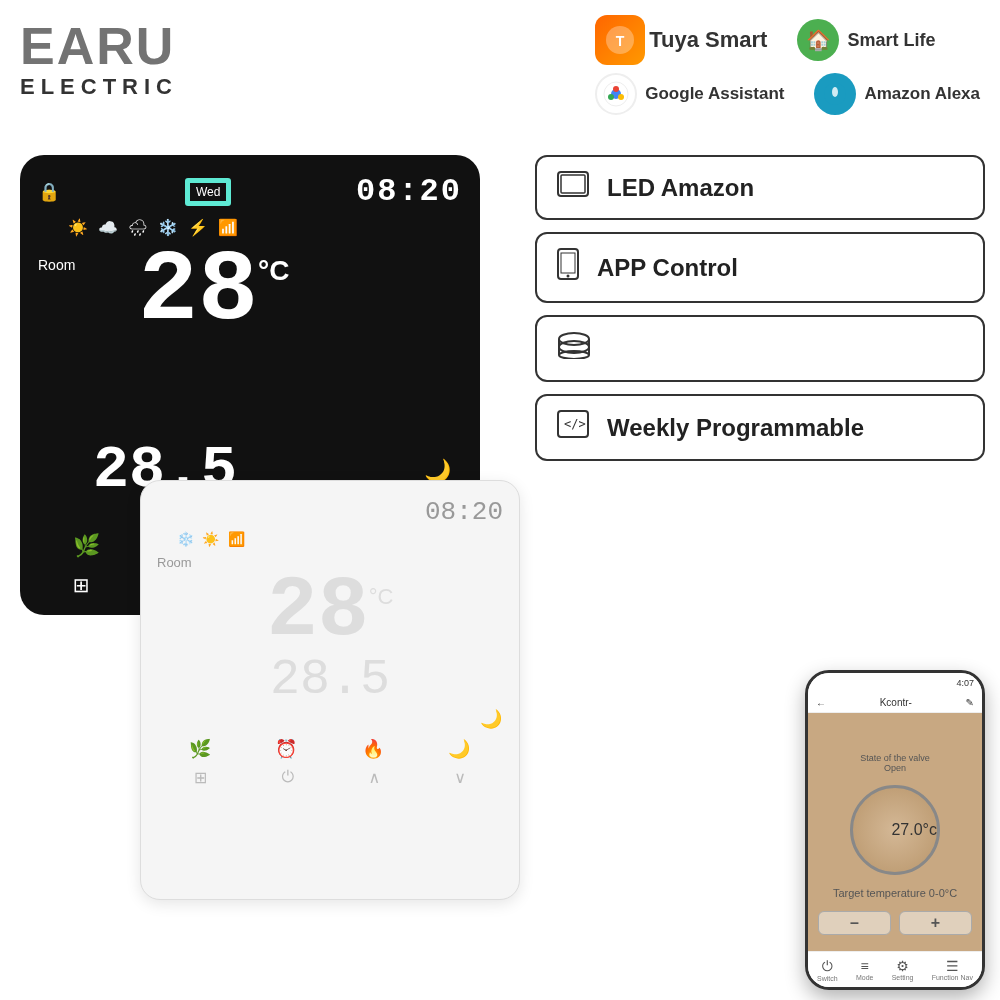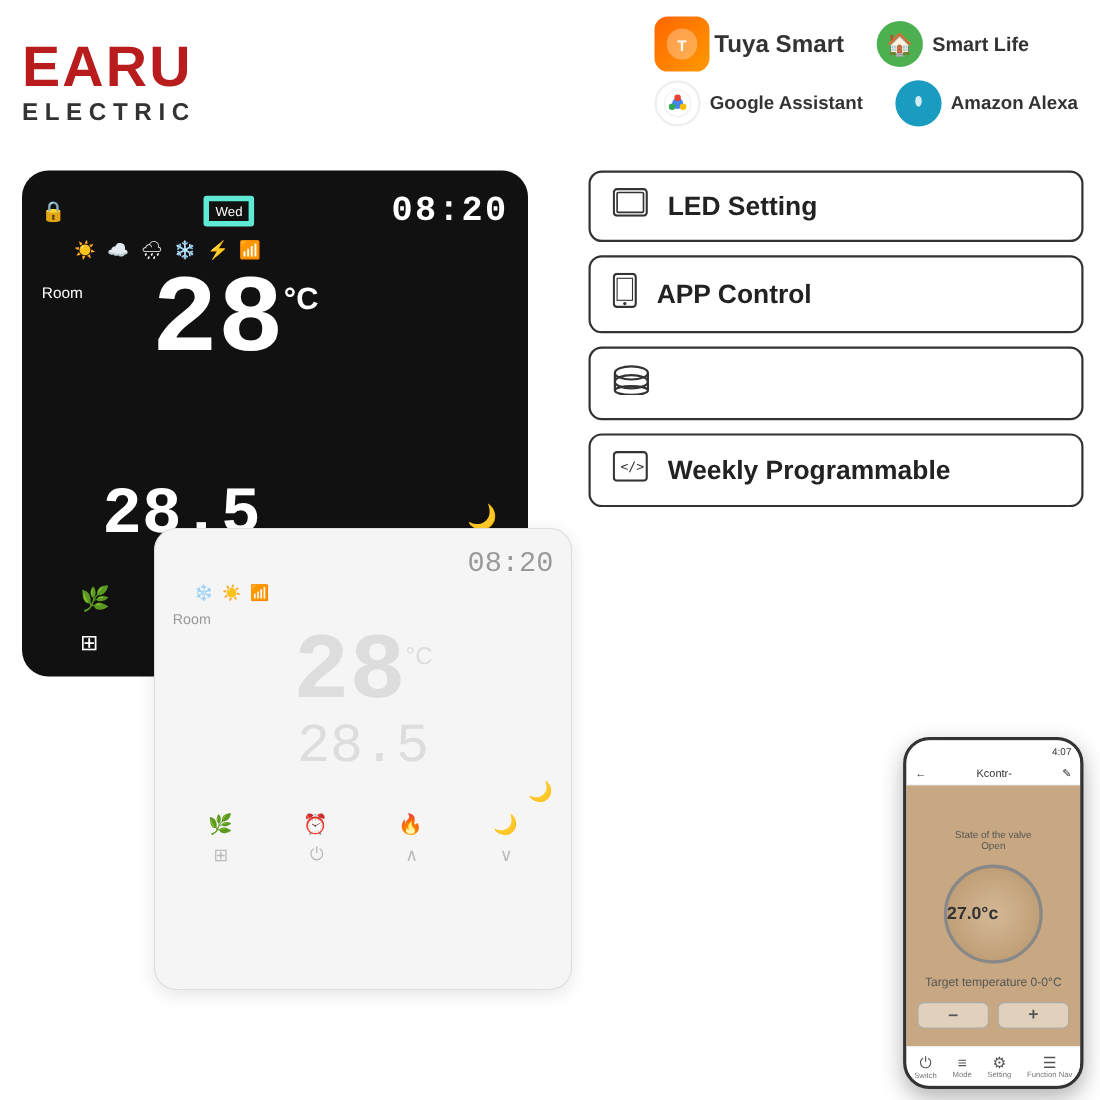--- a/index.html
+++ b/index.html
@@ -17,24 +17,23 @@
       position: absolute;
       top: 20px;
       left: 20px;
       display: flex;
       flex-direction: column;
       align-items: flex-start;
     }
     .brand-earu {
       font-size: 52px;
       font-weight: 900;
-      color: #b91c1c;
+      color: #737373;
       line-height: 1;
       letter-spacing: 2px;
-      margin-top: 15px;
     }
     .brand-electric {
       font-size: 22px;
       font-weight: 700;
       color: #333;
       letter-spacing: 6px;
       margin-top: 2px;
     }
 
     
@@ -360,21 +359,21 @@
       font-weight: 900;
       color: #1a9bc0;
       line-height: 1;
     }
 
     
     .phone-mockup {
       position: absolute;
       bottom: 10px;
       right: 15px;
-      width: 164px;
+      width: 180px;
       height: 320px;
       background: #f0f0f0;
       border-radius: 24px;
       border: 3px solid #333;
       overflow: hidden;
       display: flex;
       flex-direction: column;
       box-shadow: 0 8px 20px rgba(0,0,0,0.3);
     }
     .phone-status-bar {
@@ -407,23 +406,23 @@
       padding: 10px;
     }
     .circle-dial {
       width: 90px;
       height: 90px;
       border-radius: 50%;
       background: radial-gradient(circle, #d4b896, #b8956a);
       border: 3px solid #888;
       display: flex;
       align-items: center;
-      justify-content: flex-start;
+      justify-content: flex-end;
       font-size: 16px;
-      font-weight: bold;
+      font-weight: normal;
       color: #333;
     }
     .phone-temp-label {
       font-size: 11px;
       color: #555;
       text-align: right;
     }
     .phone-buttons-row {
       display: flex;
       gap: 8px;
@@ -581,21 +580,21 @@
 </div>
 
 <div class="features-section">
   <div class="feature-box">
     <span class="feature-icon">
       <svg width="32" height="26" viewBox="0 0 32 26">
         <rect x="1" y="1" width="30" height="24" rx="3" ry="3" fill="none" stroke="#333" stroke-width="2"></rect>
         <rect x="4" y="4" width="24" height="18" rx="1" ry="1" fill="none" stroke="#333" stroke-width="1.5"></rect>
       </svg>
     </span>
-    <span class="feature-text">LED Setting</span>
+    <span class="feature-text">LED Amazon</span>
   </div>
   <div class="feature-box">
     <span class="feature-icon">
       <svg width="22" height="32" viewBox="0 0 22 32">
         <rect x="1" y="1" width="20" height="30" rx="3" ry="3" fill="none" stroke="#333" stroke-width="2"></rect>
         <rect x="4" y="5" width="14" height="20" fill="none" stroke="#333" stroke-width="1"></rect>
         <circle cx="11" cy="28" r="1.5" fill="#333"></circle>
       </svg>
     </span>
     <span class="feature-text">APP Control</span>

